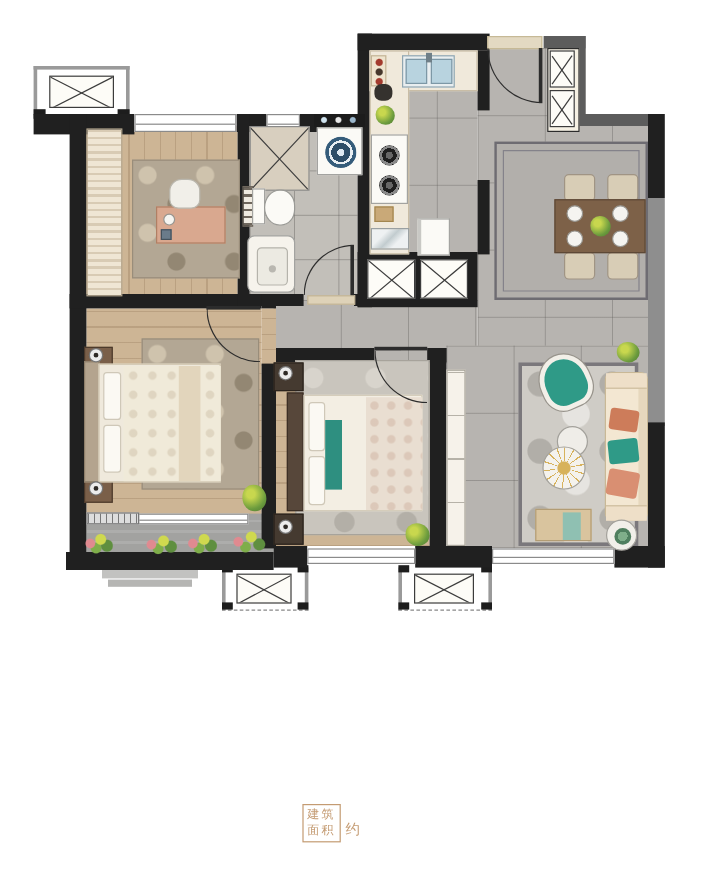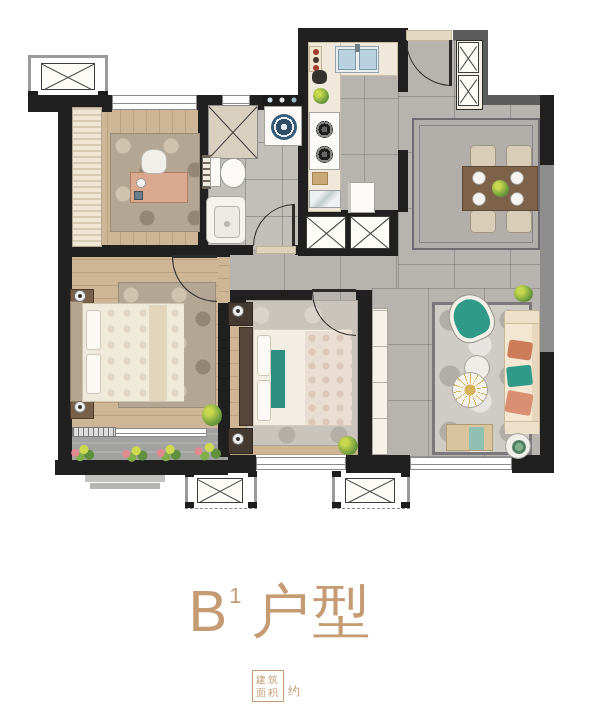--- a/index.html
+++ b/index.html
@@ -273,23 +273,20 @@
       <div class="a" style="left:3px;top:50px;width:14px;height:41px;background:#fbf9f3;border:1px solid #cfc8b8;border-radius:3px;"></div>
       <div class="a" style="left:17px;top:20px;width:14px;height:58px;background:#2e8f80;"></div>
       <div class="a" style="left:51px;top:1px;width:47px;height:94px;background:#e9ded1;background-image:radial-gradient(circle at 7px 7px,rgba(190,150,130,.3) 3px,transparent 4px);background-size:14px 14px;"></div>
     </div>
     <div class="a plant" style="left:338px;top:436px;width:20px;height:19px;"></div>
 
     <div class="a arcBL" style="left:312px;top:292px;width:44px;height:44px;"></div>
     <div class="a leaf" style="left:312px;top:289px;width:44px;height:3px;"></div>
   </div>
 
-  <div class="a titleRow">
-    <span class="big">B</span><sup>1</sup><span class="big cjk">户型</span>
-  </div>
 
   <div class="a areaRow">
     <span class="badge">
       <span>建筑</span><br>
       <span>面积</span>
     </span>
     <span class="approx">约</span>
   </div>
 
 </div>

